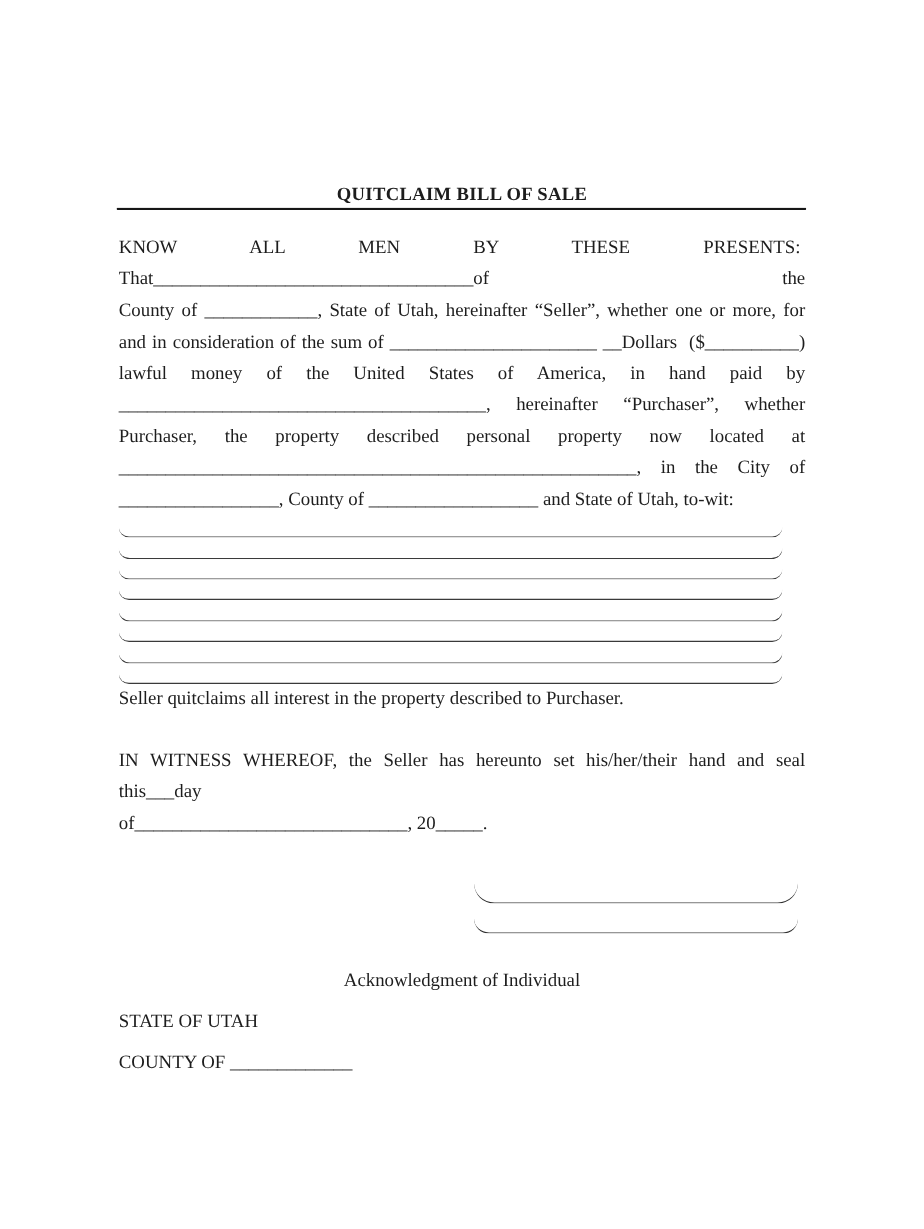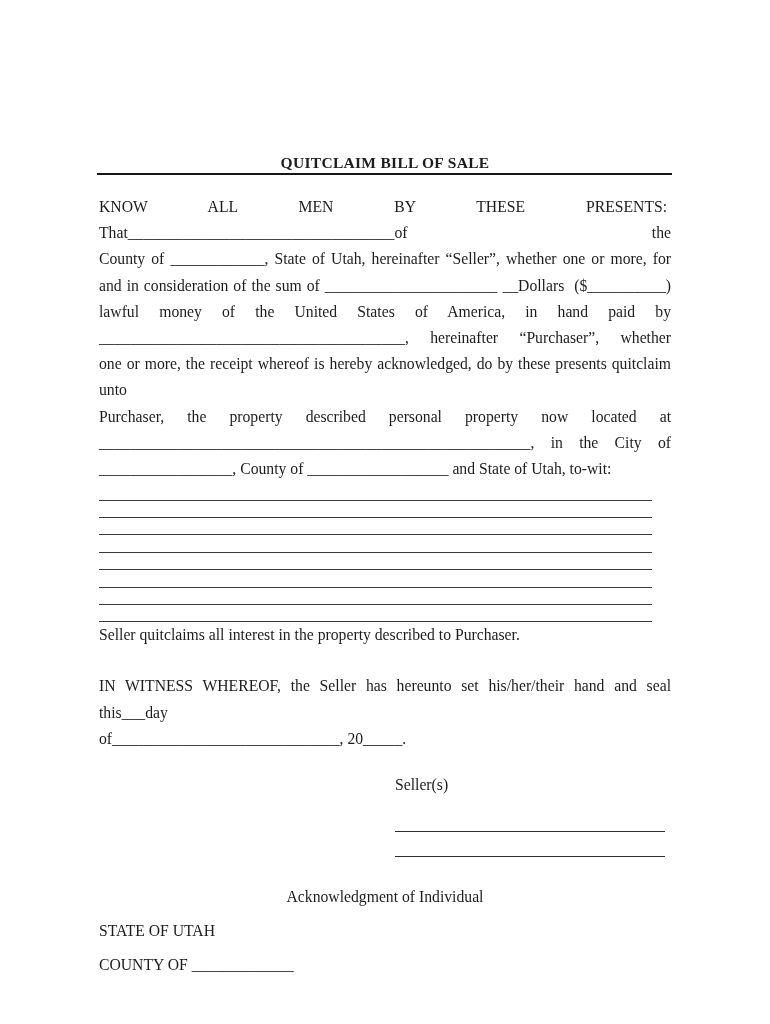--- a/index.html
+++ b/index.html
@@ -1,15 +1,15 @@
 <!DOCTYPE html>
 <html><head>
 <meta charset="utf-8">
 <style>
-  * { margin:0; padding:0; box-sizing:border-box; }
+  * { margin:0; padding:0; box-sizing:border-box;border-radius:28px; }
   html, body {
     width:770px; height:1024px;
     background:#ffffff;
     overflow:hidden;
   }
   .sheet {
     position:relative;
     width:770px; height:1024px;
     font-family:"Liberation Serif", serif;
     color:#1d1d1d;
@@ -88,21 +88,20 @@
 
     <div class="doc-title">QUITCLAIM BILL OF SALE</div>
     <div class="title-rule"></div>
 
     <div class="para">
       <div class="jline">KNOW ALL MEN BY THESE PRESENTS:&nbsp; That__________________________________of the</div>
       <div class="jline">County of ____________, State of Utah, hereinafter “Seller”, whether one or more, for</div>
       <div class="jline">and in consideration of the sum of ______________________ __Dollars&nbsp; ($__________)</div>
       <div class="jline">lawful money of the United States of America, in hand paid by</div>
       <div class="jline">_______________________________________, hereinafter “Purchaser”, whether</div>
-      <div class="jline">one or more, the receipt whereof is hereby acknowledged, do by these presents quitclaim unto</div>
       <div class="jline">Purchaser, the property described personal property now located at</div>
       <div class="jline">_______________________________________________________, in the City of</div>
       <div>_________________, County of __________________ and State of Utah, to-wit:</div>
     </div>
 
     <div class="desc-lines">
       <div class="desc-line"></div>
       <div class="desc-line"></div>
       <div class="desc-line"></div>
       <div class="desc-line"></div>
@@ -113,21 +112,20 @@
     </div>
 
     <div class="statement">Seller quitclaims all interest in the property described to Purchaser.</div>
 
     <div class="witness">
       <div class="jline">IN WITNESS WHEREOF, the Seller has hereunto set his/her/their hand and seal this___day</div>
       <div>of_____________________________, 20_____.</div>
     </div>
 
     <div class="sig-block">
-      <div class="sig-label">Seller(s)</div>
       <div class="sig-line first"></div>
       <div class="sig-line"></div>
     </div>
 
     <div class="ack-heading">Acknowledgment of Individual</div>
 
     <div class="state-line">STATE OF UTAH</div>
 
     <div class="county-line">COUNTY OF _____________</div>
 

